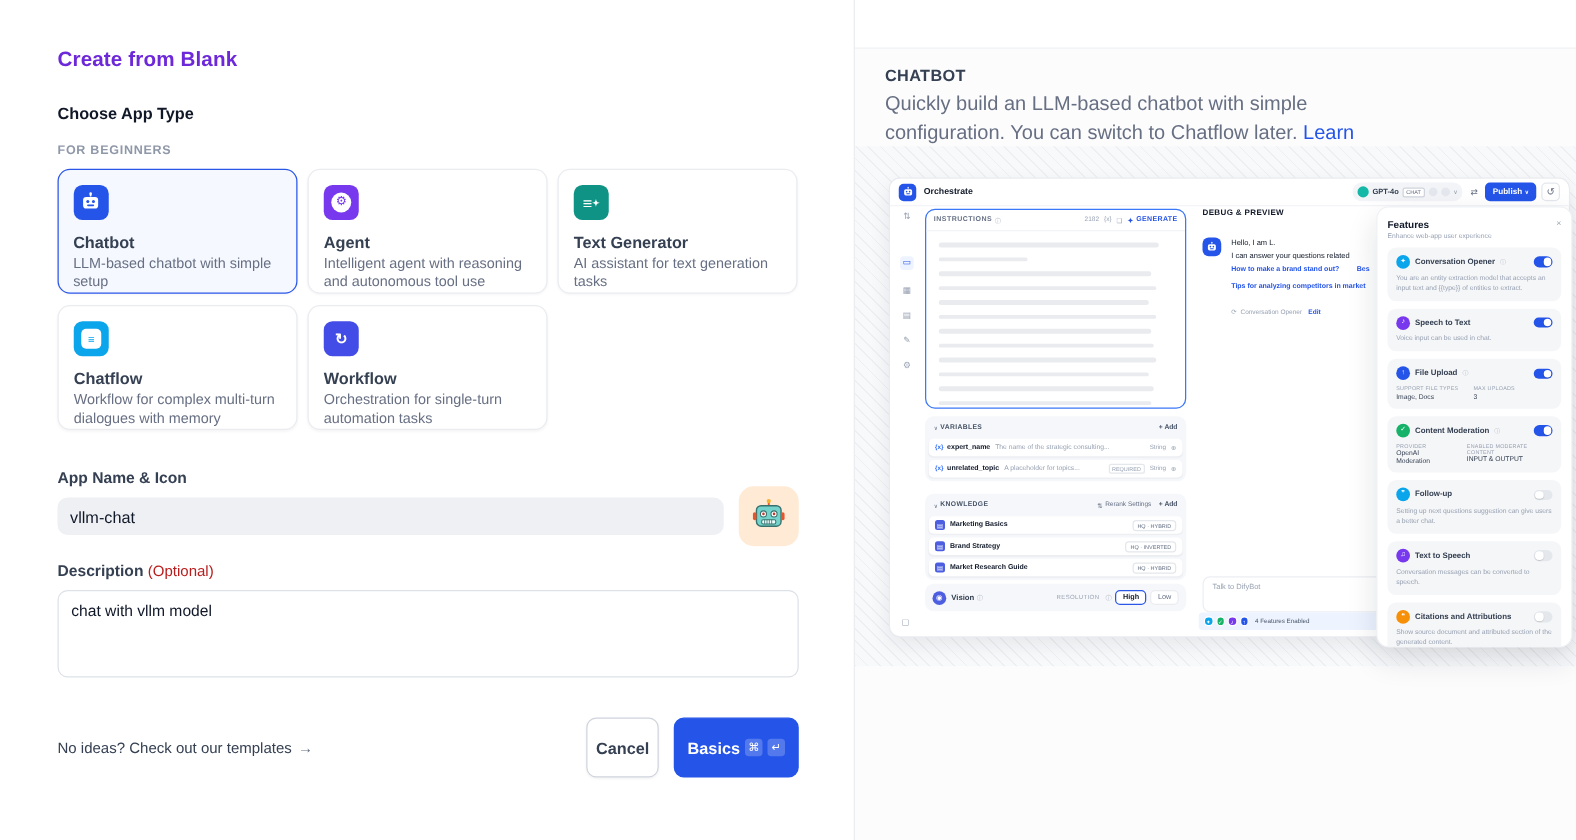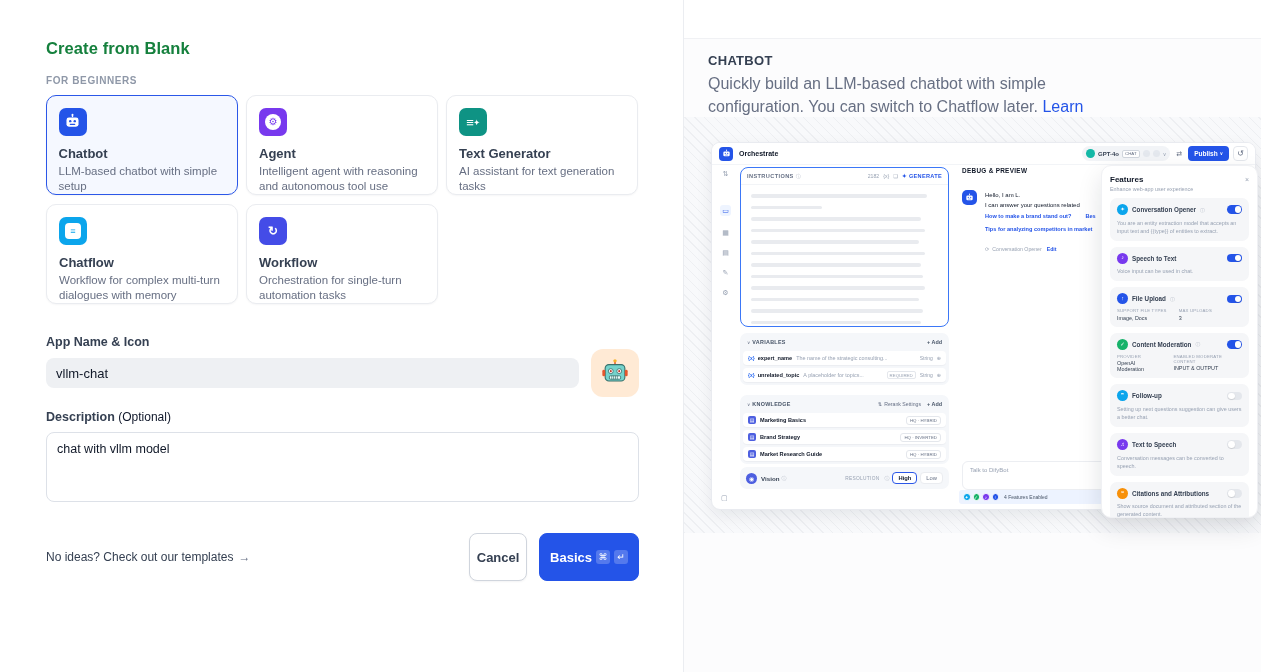--- a/index.html
+++ b/index.html
@@ -1,38 +1,38 @@
 <!DOCTYPE html>
 <html><head>
 <meta charset="utf-8">
 <style>
   *{box-sizing:border-box;margin:0;padding:0}
   html,body{width:1261px;height:672px;overflow:hidden}
   body{font-family:"Liberation Sans",sans-serif;background:#fff;color:#101828;display:flex}
 
   
   .pane-left{width:683px;height:672px;background:#fff;padding:39px 44px 0 46px;position:relative;flex:none}
-  .h-title{font-size:16.5px;font-weight:700;color:#15803d;letter-spacing:.1px}
+  .h-title{font-size:16.5px;font-weight:700;color:#6d28d9;letter-spacing:.1px}
   .h-section{font-size:13px;font-weight:700;color:#101828;margin-top:25px}
   .group-label{font-size:10px;font-weight:600;color:#8f98a8;letter-spacing:.6px;margin-top:17px}
   .cards{display:flex;gap:8px;margin-top:9px}
   .card{width:192px;height:100px;background:#fff;border:1px solid #eaecf0;border-radius:10px;padding:12px;cursor:pointer;box-shadow:0 1px 2px rgba(16,24,40,.04)}
   .card.selected{border:1.5px solid #2b57e8;background:#f5f8ff;padding:11.5px}
   .tile{width:28px;height:28px;border-radius:7px;display:flex;align-items:center;justify-content:center;background:var(--tile)}
   .robot{display:block}
   .robot .eyes{fill:var(--tile)}
   .disc{width:16px;height:16px;border-radius:50%;background:#fff;display:flex;align-items:center;justify-content:center;font-size:10px;line-height:1;color:var(--tile)}
   .sq{width:16px;height:16px;border-radius:4px;background:#fff;display:flex;align-items:center;justify-content:center;font-size:9px;line-height:1;color:var(--tile);font-weight:700}
   .wglyph{color:#fff;font-size:13px;line-height:1;font-weight:700}
   .card-title{font-size:13px;font-weight:700;color:#354052;margin-top:10px}
   .card-desc{font-size:11.5px;color:#676f83;line-height:1.32;margin-top:3px}
   .field-label{font-size:12.5px;font-weight:700;color:#354052}
   .lbl-appname{margin-top:31px}
   .lbl-desc{margin-top:22px}
-  .optional{font-weight:400;color:#0f172a;font-size:12px}
+  .optional{font-weight:400;color:#b91c1c;font-size:12px}
   .name-row{margin-top:9px;position:relative;width:593px}
   .name-input{width:533px;height:30px;background:#eef0f3;border:none;border-radius:8px;padding:0 10px;font-size:13px;color:#101828;font-family:"Liberation Sans",sans-serif;outline:none}
   .app-icon{position:absolute;right:0;top:-9px;width:48px;height:48px;border-radius:12px;background:#ffead5;display:flex;align-items:center;justify-content:center;cursor:pointer}
   .desc-area{margin-top:8px;width:593px;height:70px;border:1px solid #dde1e8;border-radius:8px;background:#fff;padding:8px 10px;font-size:12.5px;color:#101828;font-family:"Liberation Sans",sans-serif;resize:none;outline:none;line-height:1.4}
   .footer{margin-top:27px;width:593px;display:flex;align-items:center;justify-content:space-between}
   .tpl-link{font-size:12px;color:#354052;text-decoration:none;display:flex;align-items:center;gap:5px;cursor:pointer}
   .tpl-arrow{color:#667085;font-size:12px}
   .btns{display:flex;gap:12px}
   .btn{height:48px;border-radius:8px;font-size:13px;font-weight:700;display:flex;align-items:center;justify-content:center;cursor:pointer;font-family:"Liberation Sans",sans-serif}
   .btn-cancel{width:58px;background:#fff;border:1px solid #d0d5dd;color:#354052;box-shadow:0 1px 2px rgba(16,24,40,.05)}
@@ -139,20 +139,21 @@
   .fdesc{font-size:5.4px;color:#98a2b3;line-height:1.5;margin-top:3.5px}
   .fmeta{display:flex;gap:12px;margin-top:4px}
   .mk{font-size:4.3px;color:#98a2b3;letter-spacing:.2px}
   .mv{font-size:5.4px;color:#354052;margin-top:1.5px}
 </style>
 </head>
 <body>
 
 <div class="pane-left">
   <div class="h-title">Create from Blank</div>
+  <div class="h-section">Choose App Type</div>
 
   <div class="group-label">FOR BEGINNERS</div>
   <div class="cards">
     <div class="card selected" style="--tile:#2454e8">
       <div class="tile">
         <svg class="robot" viewBox="0 0 24 24" width="17" height="17">
             <g fill="#fff">
               <rect x="11" y="2.5" width="2" height="3.5" rx="1"></rect>
               <circle cx="12" cy="2.5" r="1.4"></circle>
               <rect x="3.5" y="6.5" width="17" height="13" rx="3.5"></rect>

